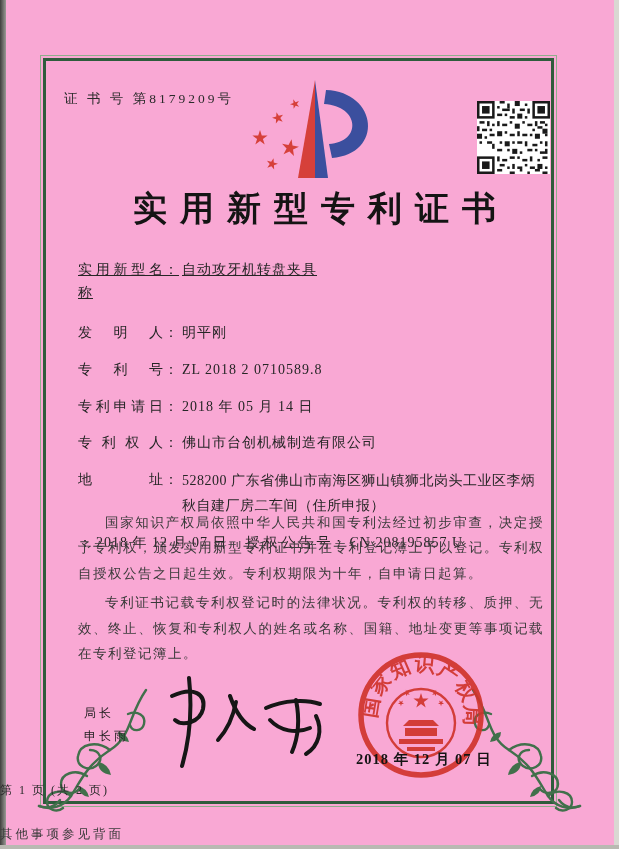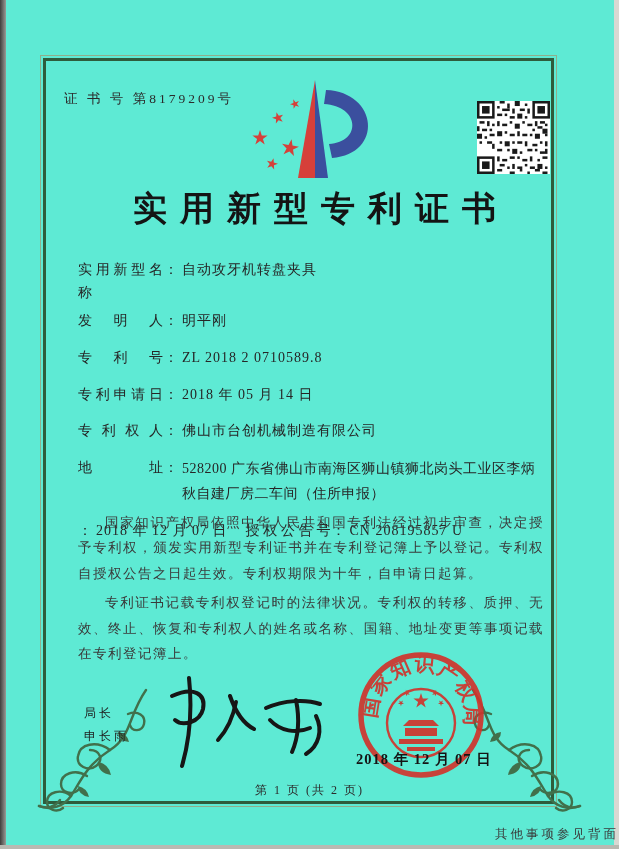--- a/index.html
+++ b/index.html
@@ -1,16 +1,16 @@
 <!DOCTYPE html>
 <html><head>
 <meta charset="utf-8">
 <style>
   html,body{margin:0;padding:0;background:#ffffff;}
-  .page{position:relative;width:619px;height:849px;background:#5eead4;overflow:hidden;
+  .page{position:relative;width:619px;height:849px;background:#f9a8d4;overflow:hidden;
         font-family:"Liberation Serif","DejaVu Serif",serif;color:#222;}
   .scan-edge-left{position:absolute;left:0;top:0;width:6px;height:100%;
         background:linear-gradient(to right,#3f3f3d,#9a9a95);}
   .scan-edge-right{position:absolute;right:0;top:0;width:5px;height:100%;background:#d9d8d2;}
   .scan-edge-bottom{position:absolute;left:0;bottom:0;width:100%;height:4px;background:#b9b9b2;}
 
   
   .frame{position:absolute;left:40px;top:55px;width:515px;height:750px;
         border:1px solid #8fae8c;}
   .frame-inner{position:absolute;left:2px;top:2px;right:2px;bottom:2px;
@@ -23,42 +23,42 @@
   .logo{position:absolute;left:238px;top:76px;width:152px;height:108px;}
   .qr{position:absolute;left:477px;top:101px;width:73px;height:73px;background:#fff;}
 
   .title{position:absolute;left:0;top:186px;width:100%;text-align:center;
         font-size:34px;font-weight:bold;letter-spacing:13px;padding-left:23px;
         box-sizing:border-box;color:#141414;}
 
   .fields{position:absolute;left:78px;top:259px;width:468px;font-size:14px;
         letter-spacing:1px;color:#262626;}
   .frow{display:flex;margin-bottom:14px;line-height:1.62;}
-  .frow.gap-lg{margin-bottom:6px;}
+  .frow.gap-lg{margin-bottom:18px;text-decoration:underline;}
   .flabel{flex:0 0 86px;text-align:justify;text-align-last:justify;}
   .fcolon{flex:0 0 auto;}
   .fvalue{margin-left:3px;}
   .frow.addr .fvalue{flex:1;line-height:1.75;letter-spacing:0.5px;}
   .pair2{margin-left:18px;display:flex;}
 
   .body-text{position:absolute;left:74px;top:506px;width:474px;font-size:13.5px;
         line-height:1.88;letter-spacing:1.5px;text-align:justify;color:#3a3a3a;}
   .body-text p{margin:4px;text-indent:2em;}
 
   .director{position:absolute;left:84px;top:702px;font-size:12px;letter-spacing:3px;
         line-height:1.9;color:#1d1d1d;}
   .sig{position:absolute;left:148px;top:672px;width:185px;height:102px;}
 
   .seal{position:absolute;left:333px;top:627px;width:176px;height:176px;}
   .seal-date{position:absolute;left:356px;top:750px;font-size:14.5px;font-weight:bold;
         letter-spacing:1px;color:#141414;z-index:5;}
 
-  .page-foot{position:absolute;left:0;top:782px;width:100%;text-align:center;
+  .page-foot{position:absolute;left:0;top:782px;width:100%;
         font-size:12px;letter-spacing:2px;color:#2b2b2b;}
-  .back-note{position:absolute;left:0;top:826px;width:100%;text-align:right;
+  .back-note{position:absolute;left:0;top:826px;width:100%;text-align:left;
         font-size:12.5px;letter-spacing:3px;color:#3a3a3a;}
 </style>
 </head>
 <body>
 
 <div class="page">
 
   <div class="scan-edge-left"></div>
   <div class="scan-edge-right"></div>
   <div class="scan-edge-bottom"></div>

